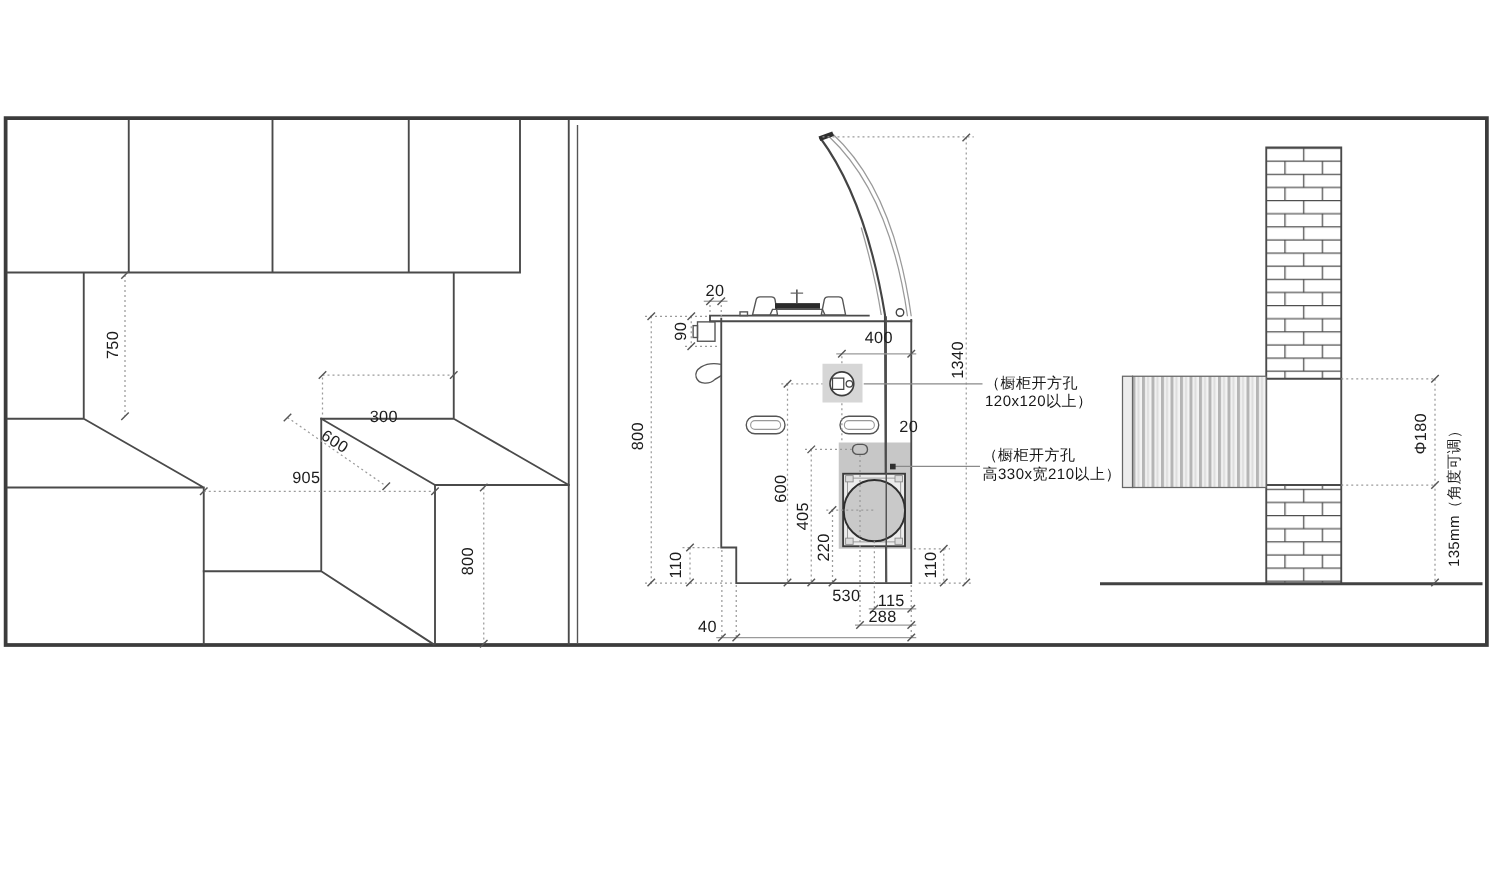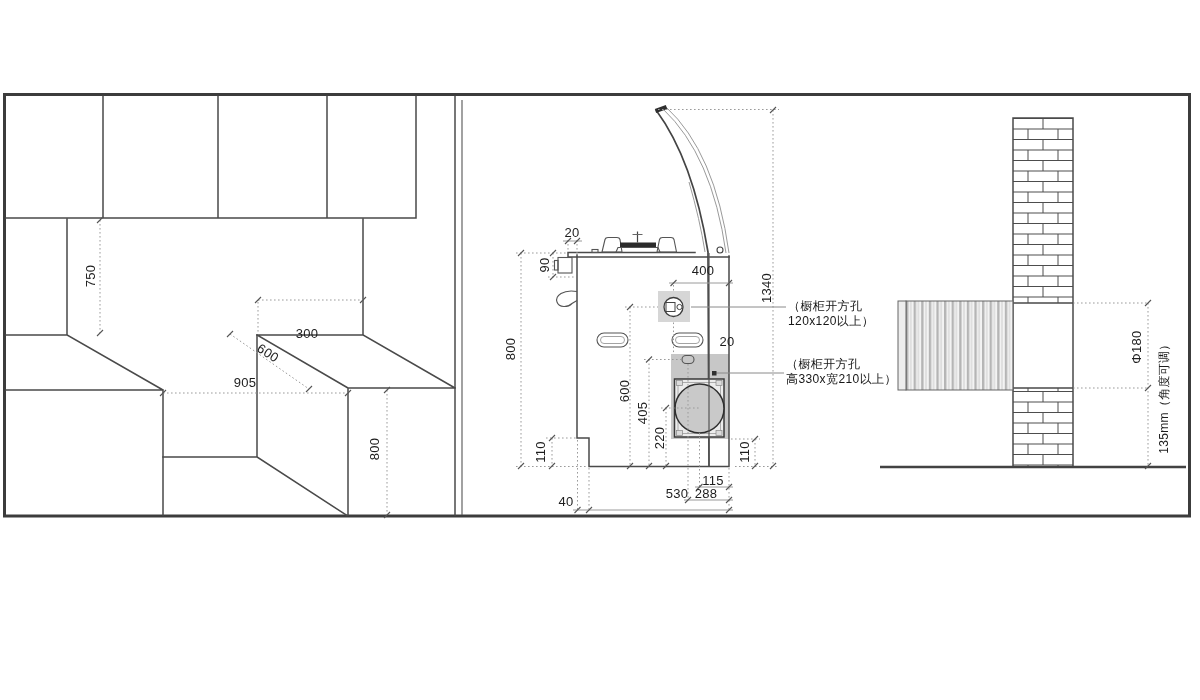--- a/index.html
+++ b/index.html
@@ -216,21 +216,21 @@
 <div class="lbl r90" style="left:540px;top:452px;">110</div>
 <div class="lbl r90" style="left:766px;top:288px;">1340</div>
 <div class="lbl" style="left:703px;top:270px;">400</div>
 <div class="lbl" style="left:727px;top:341px;">20</div>
 <div class="lbl r90" style="left:624px;top:391px;">600</div>
 <div class="lbl r90" style="left:642px;top:413px;">405</div>
 <div class="lbl r90" style="left:659px;top:438px;">220</div>
 <div class="lbl r90" style="left:744px;top:452px;">110</div>
 <div class="lbl" style="left:713px;top:480px;">115</div>
 <div class="lbl" style="left:706px;top:493px;">288</div>
-<div class="lbl" style="left:653px;top:493px;padding-left:48px;">530</div>
+<div class="lbl" style="left:653px;top:476px;padding-left:48px;">530</div>
 <div class="lbl" style="left:566px;top:501px;text-align:center;">40</div>
 
 <div class="ann" style="left:788px;top:299px;">
   <div>（橱柜开方孔</div>
   <div>120x120以上）</div>
 </div>
 <div class="ann" style="left:786px;top:357px;">
   <div>（橱柜开方孔</div>
   <div>高330x宽210以上）</div>
 </div>

